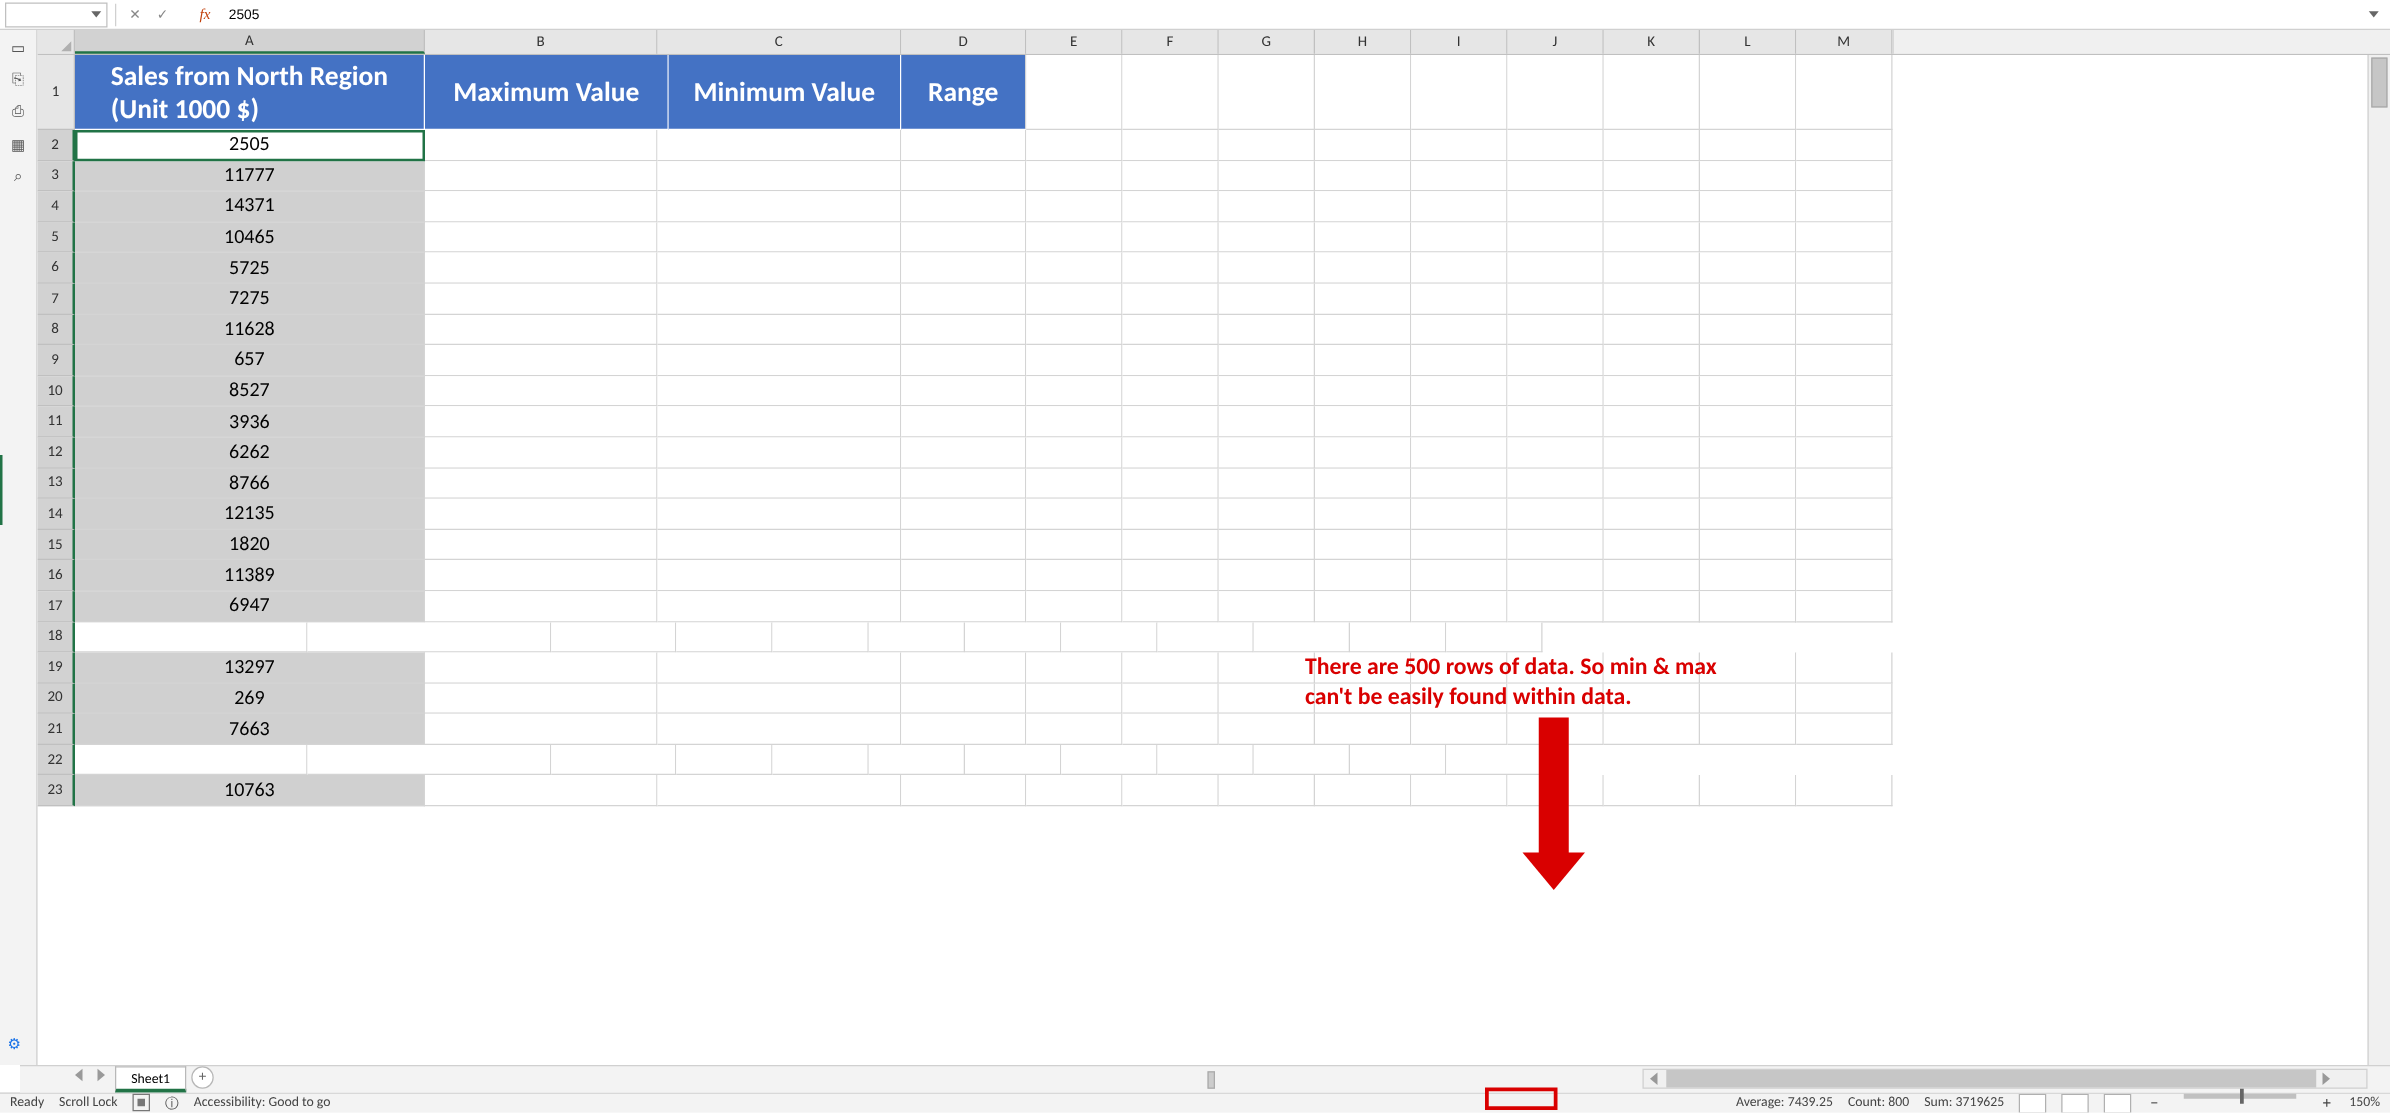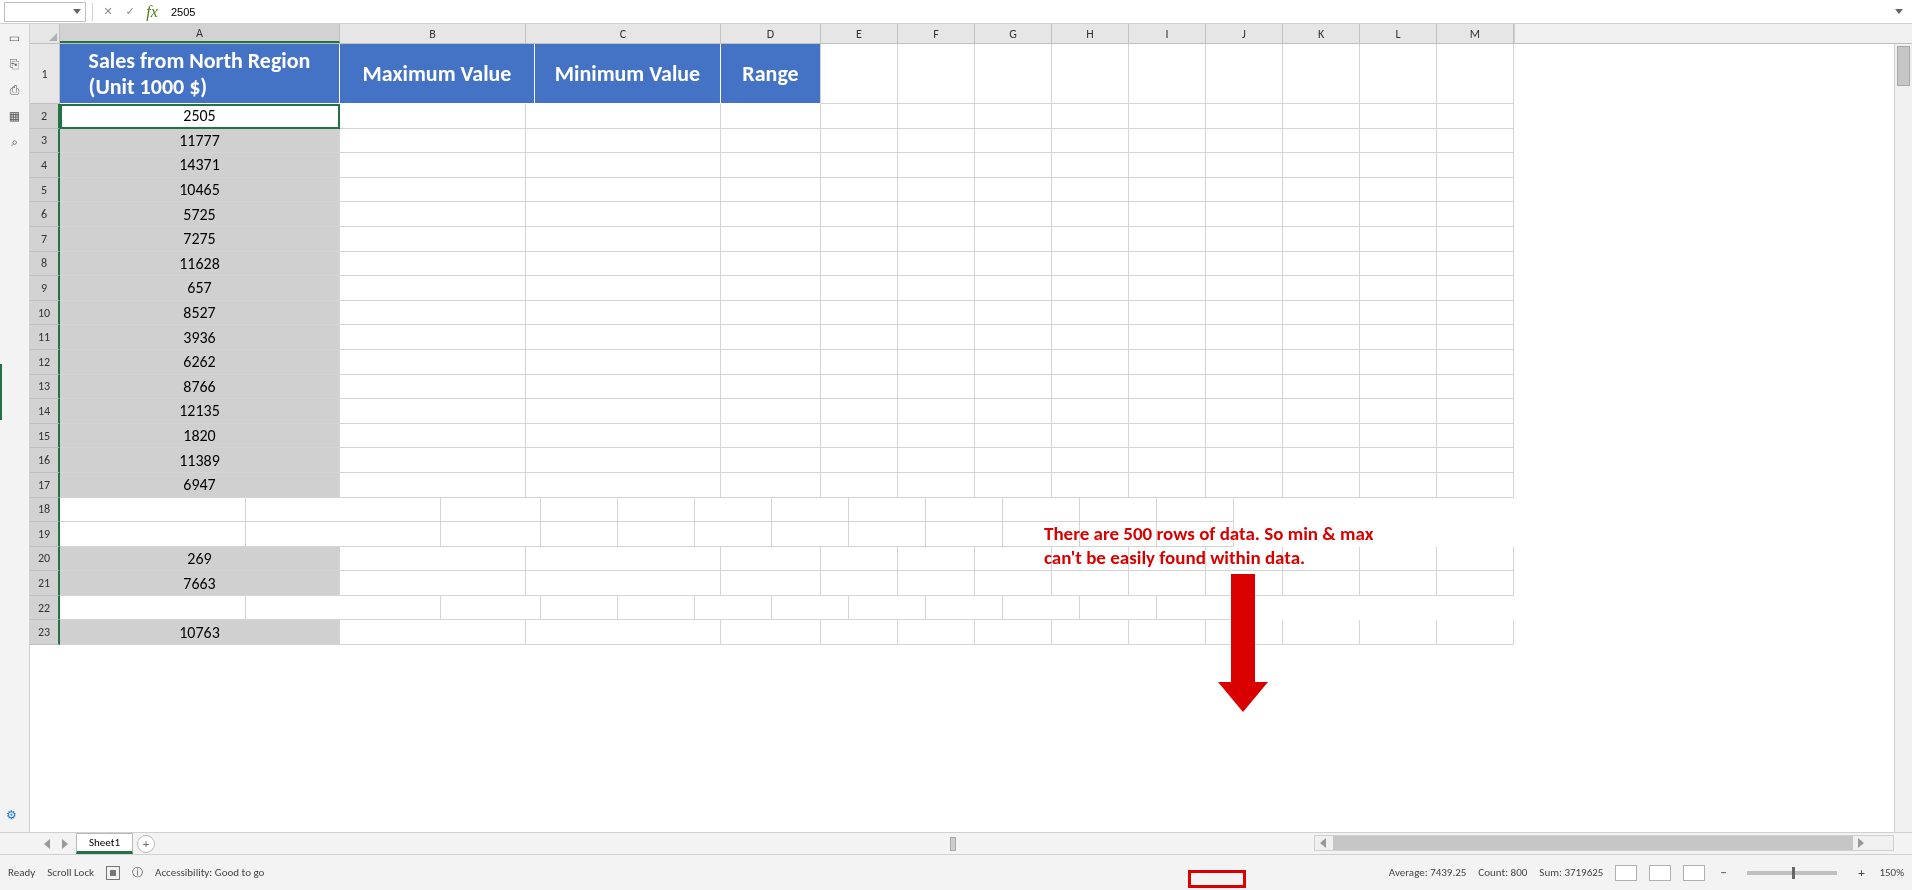--- a/index.html
+++ b/index.html
@@ -5,21 +5,21 @@
   * { box-sizing: border-box; margin: 0; padding: 0; }
   html, body { width: 100%; height: 100%; font-family: Calibri, Arial, sans-serif; font-size: 12px; background: #f3f3f3; overflow: hidden; }
   .app { display: flex; flex-direction: column; width: 1912px; height: 890px; background: #fff; position: relative; }
 
   
   .formula-row { display: flex; align-items: center; height: 24px; border-bottom: 1px solid #d0d0d0; background: #fff; padding: 0 4px; gap: 4px; }
   .namebox { width: 82px; height: 20px; border: 1px solid #c0c0c0; background: #fff; display: flex; align-items: center; justify-content: space-between; padding: 0 4px; font-size: 11px; }
   .namebox-dd { width: 0; height: 0; border-left: 4px solid transparent; border-right: 4px solid transparent; border-top: 5px solid #666; }
   .fb-divider { width:1px; height:18px; background:#d0d0d0; margin:0 2px;}
   .fb-btn { width: 18px; height: 18px; display: flex; align-items: center; justify-content: center; color: #888; font-size: 11px; cursor: pointer; }
-  .fx { font-style: italic; font-family: 'Times New Roman', serif; font-size: 16px; color:#4d7c0f;}
+  .fx { font-style: italic; font-family: 'Times New Roman', serif; font-size: 12px; color:#c2410c;margin-left:12px;}
   .formula-input { flex: 1; height: 20px; border: none; outline: none; padding: 0 6px; font-size: 11px; }
   .fb-expand { width:18px; height:18px; display:flex; align-items:center; justify-content:center; margin-left:auto; }
   .fb-expand::after { content:""; width:0; height:0; border-left:4px solid transparent; border-right:4px solid transparent; border-top:5px solid #666; }
 
   
   .main { flex: 1; display: flex; min-height: 0; }
   .left-rail { width: 30px; background: #f3f3f3; border-right: 1px solid #d0d0d0; display: flex; flex-direction: column; align-items: center; padding-top: 6px; gap: 10px; position:relative;}
   .rail-icon { width:18px; height:16px; display:flex; align-items:center; justify-content:center; color:#555; font-size:12px; cursor:pointer;}
   .rail-gear { position:absolute; bottom:6px; left:6px; width:18px; height:18px; color:#1a73e8;}
   .green-nub { position:absolute; left:-2px; top:340px; width:4px; height:56px; background:#217346; }
@@ -56,33 +56,33 @@
   .arrow { position:absolute; pointer-events:none; z-index:50;}
   .arrow .shaft { position:absolute; background:#d90000; }
   .arrow .head { position:absolute; width:0; height:0; }
   .redbox { position:absolute; border:3px solid #d90000; pointer-events:none; z-index:60;}
 
   
   .vsb { position:absolute; right:0; top:0; width:18px; bottom:0; background:#f0f0f0; border-left:1px solid #d0d0d0;}
   .vsb .thumb { position:absolute; top:2px; left:2px; right:2px; height:40px; background:#c6c6c6; border:1px solid #a8a8a8;}
 
   
-  .tabstrip { height:22px; background:#f3f3f3; border-top:1px solid #d0d0d0; display:flex; align-items:center; padding:0 6px; gap:4px; position:relative;}
+  .tabstrip { height:22px; background:#f3f3f3; border-top:1px solid #d0d0d0; display:flex; align-items:flex-start; padding:0 6px; gap:4px; position:relative;margin-left:16px;}
   .tabnav { width:14px; height:14px; display:flex; align-items:center; justify-content:center; color:#888; cursor:pointer;}
   .tri-l{width:0;height:0;border-top:5px solid transparent;border-bottom:5px solid transparent;border-right:6px solid #999;}
   .tri-r{width:0;height:0;border-top:5px solid transparent;border-bottom:5px solid transparent;border-left:6px solid #999;}
   .sheettab { padding:2px 12px; background:#fff; border:1px solid #b8b8b8; border-bottom:3px solid #217346; font-size:11px; cursor:pointer;}
   .addsheet { width:18px; height:18px; border:1px solid #b8b8b8; border-radius:50%; display:flex; align-items:center; justify-content:center; font-size:12px; color:#666; cursor:pointer; background:#fff;}
   .hscroll { position:absolute; right:18px; top:2px; height:16px; width:580px; background:#f0f0f0; border:1px solid #d0d0d0; display:flex; align-items:center;}
   .hscroll .hthumb{ height:100%; background:#c6c6c6; width:520px; margin-left:2px;}
   .hscroll .hbtn { width:16px; height:100%; display:flex; align-items:center; justify-content:center;}
   .split-handle{ position:absolute; left:950px; top:4px; width:6px; height:14px; background:#ccc; border:1px solid #aaa;}
 
   
-  .statusbar { height:36px; background:#f3f3f3; border-top:1px solid #d0d0d0; display:flex; align-items:center; padding:0 8px; font-size:11px; color:#444; gap:12px;}
+  .statusbar { height:16px; background:#f3f3f3; border-top:1px solid #d0d0d0; display:flex; padding:0 8px; font-size:11px; color:#444; gap:12px;}
   .statusbar .spacer{ flex:1; }
   .viewbtn { width:22px; height:16px; border:1px solid #b0b0b0; background:#fff; cursor:pointer;}
   .slider { width:90px; height:4px; background:#c0c0c0; position:relative; margin:0 6px;}
   .slider .knob{ position:absolute; top:-4px; left:45px; width:3px; height:12px; background:#666;}
   .zminus,.zplus{ width:12px; text-align:center; cursor:pointer; font-size:13px;}
   .macro-icon{ width:14px;height:14px; border:1px solid #777; display:inline-block; position:relative;}
   .macro-icon::after{content:""; position:absolute; left:3px; top:3px; width:6px; height:6px; background:#777;}
   .access-icon{ font-size:11px;}
 </style>
 </head>
@@ -425,20 +425,21 @@
               <div class="cell cN"></div>
               <div class="cell cN"></div>
               <div class="cell cN"></div>
               <div class="cell cN"></div>
               <div class="cell cN"></div>
               <div class="cell cN"></div>
               <div class="cell cN"></div>
             </div>
             <div class="row">
               <div class="rowhdr selA">19</div>
+              <div class="cell cA selcol">13297</div>
               <div class="cell cB"></div>
               <div class="cell cC"></div>
               <div class="cell cD"></div>
               <div class="cell cN"></div>
               <div class="cell cN"></div>
               <div class="cell cN"></div>
               <div class="cell cN"></div>
               <div class="cell cN"></div>
               <div class="cell cN"></div>
               <div class="cell cN"></div>

